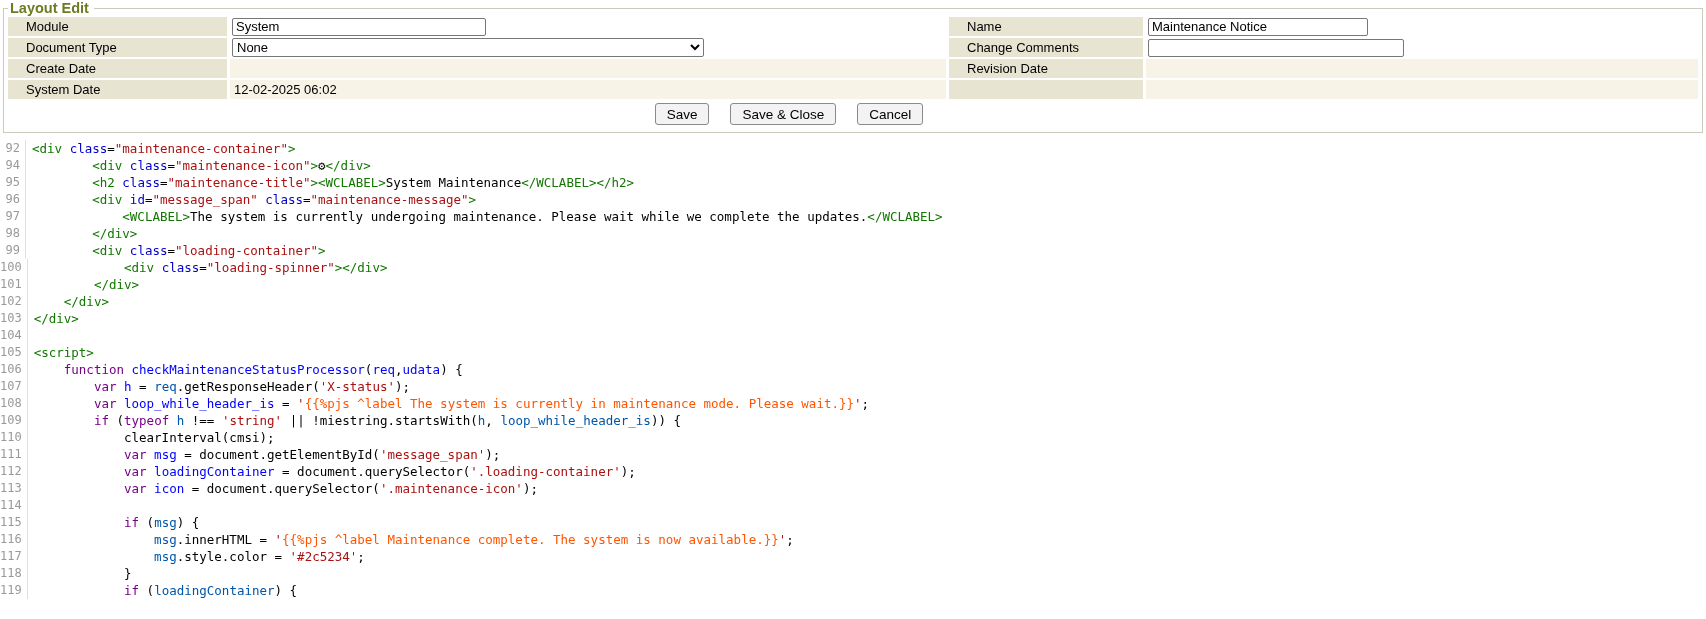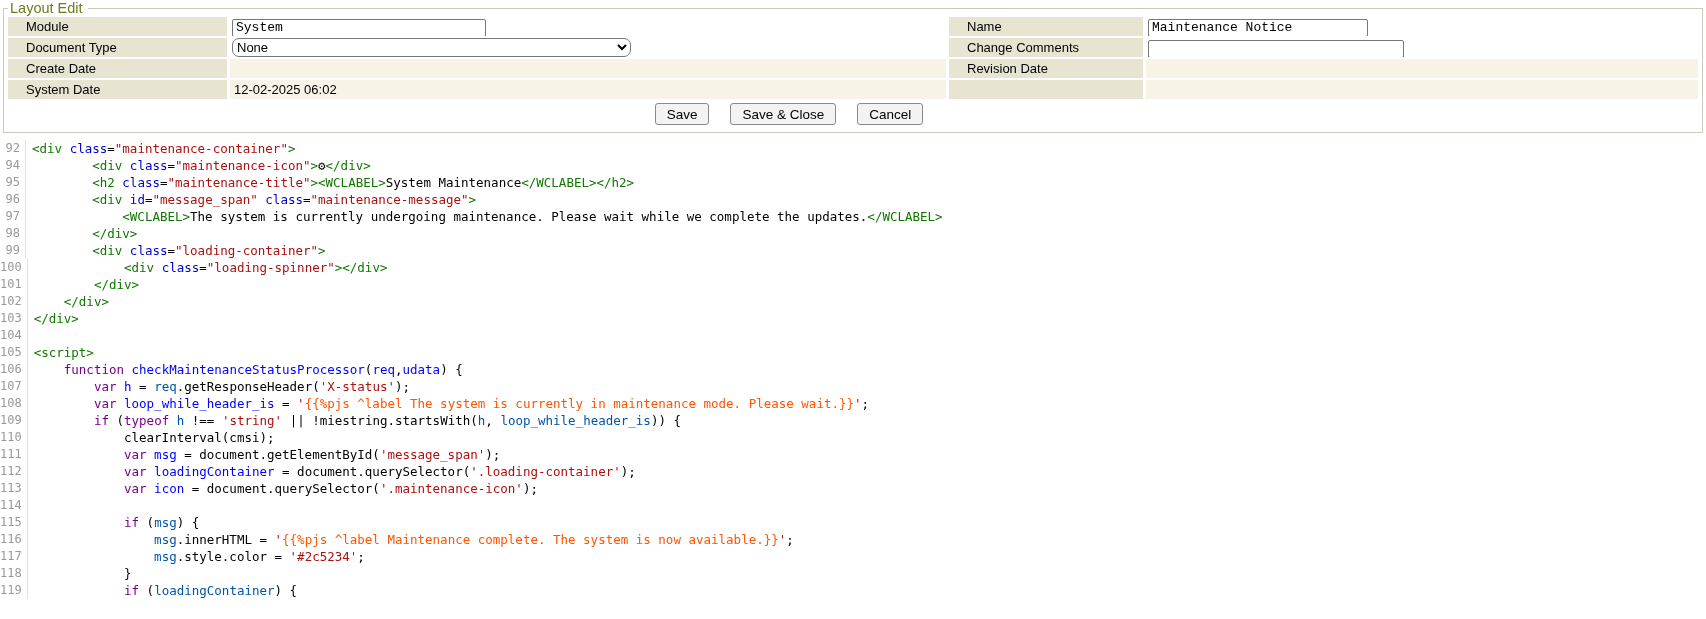--- a/index.html
+++ b/index.html
@@ -8,31 +8,31 @@
     --c-tag:#117700; --c-attr:#0000cc; --c-str:#aa1111; --c-tpl:#ff5500;
     --c-kw:#770088; --c-def:#0000ff; --c-var:#0055aa; --c-plain:#000000;
   }
   *{box-sizing:border-box;margin:0;padding:0;}
   html,body{background:#ffffff;}
   body{font-family:"Liberation Sans",sans-serif;}
   .screen{position:relative;width:1706px;height:619px;overflow:hidden;background:#fff;}
 
   
   fieldset.layout{margin:0 3px;border:1px solid #cdc9bb;padding:1px 4px 3px 4px;}
-  fieldset.layout legend{font-size:14.5px;font-weight:normal;color:var(--legend);padding:0 5px 0 2px;}
+  fieldset.layout legend{font-size:14.5px;font-weight:bold;color:var(--legend);padding:0 5px 0 2px;}
   .formgrid{display:grid;grid-template-columns:219px 716px 194px 1fr;column-gap:3px;row-gap:2px;background:#fff;}
   .cell{font-size:13px;line-height:19px;height:19px;overflow:hidden;white-space:nowrap;}
   .lbl{background:var(--label-bg);padding-left:18px;color:#000;}
   .val{background:#fff;padding-left:2px;}
   .val.ro{background:var(--readonly-bg);padding-left:4px;}
-  .cell input[type=text]{font-family:Liberation Mono, monospace;font-size:13px;height:18px;
+  .cell input[type=text]{font-family:Liberation Sans, sans-serif;font-size:13px;height:18px;
       border:1px solid #777777;border-radius:2px;padding:0 3px;margin-top:0px;background:#fff;color:#000;}
   .inp-module{width:254px;} .inp-name{width:220px;} .inp-comments{width:256px;}
-  .cell select{font-family:"Liberation Sans",sans-serif;font-size:13px;width:399px;height:19px;
-      border:1px solid #777777;border-radius:7px;background:#fff;color:#000;}
+  .cell select{font-family:"Liberation Sans",sans-serif;font-size:13px;width:472px;height:19px;
+      border:1px solid #777777;border-radius:2px;background:#fff;color:#000;}
   .btnrow{display:flex;justify-content:center;gap:21px;padding:4px 0 4px 0;margin-right:128px;}
   .btnrow button{font-family:"Liberation Sans",sans-serif;font-size:13.5px;color:#000;
       background:var(--btn-bg);border:1px solid var(--btn-border);border-radius:3px;
       padding:1px 11px;height:22px;cursor:pointer;}
 
   
   .editor{margin-top:2px;padding-top:5px;background:#fff;font-family:"DejaVu Sans Mono","Liberation Mono",monospace;
       font-size:12.5px;}
   .cm-line{display:flex;height:17px;line-height:17px;white-space:pre;}
   .cm-gutter{flex:0 0 26px;text-align:right;color:var(--gutter);padding-right:5px;

